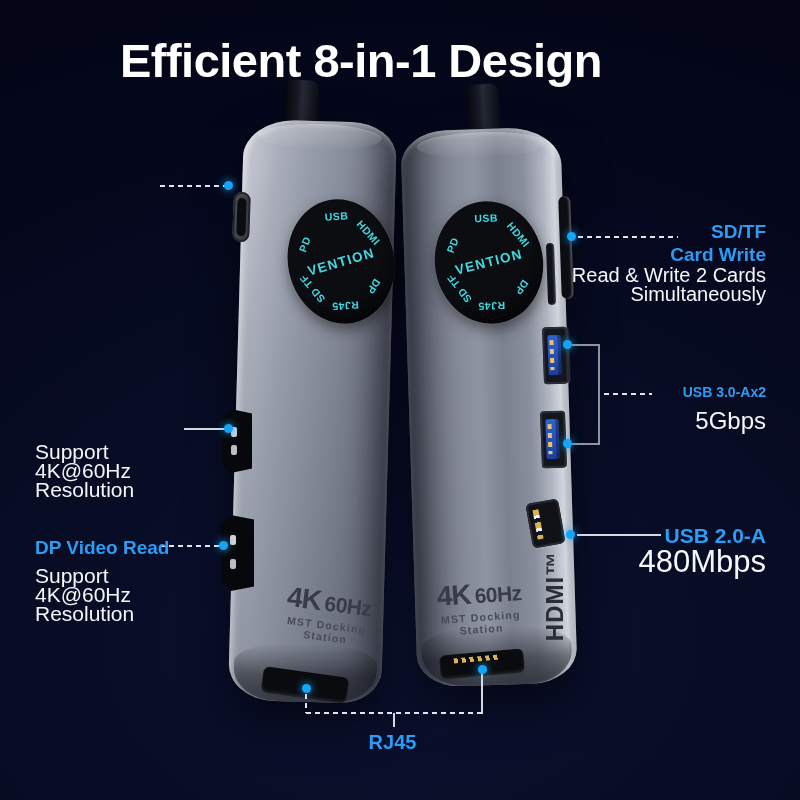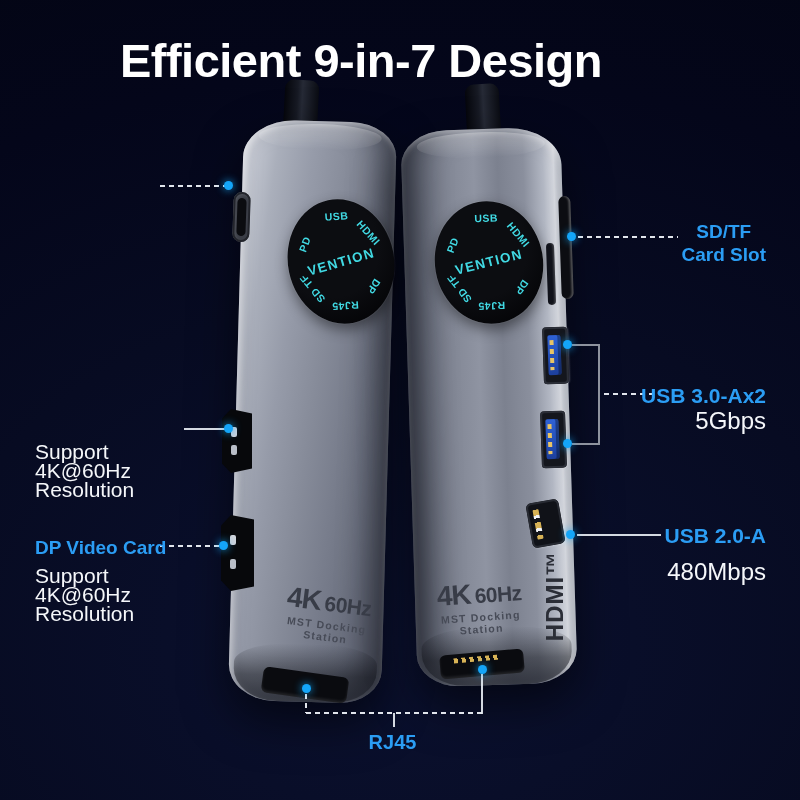--- a/index.html
+++ b/index.html
@@ -125,38 +125,38 @@
   }
   .rj45-slot{ position:absolute; background:#0a0b0f; border-radius:6px; z-index:4;
     box-shadow:inset 0 -2px 3px rgba(255,255,255,.1);}
   .rj45-l{ left:262px; top:672px; width:86px; height:26px; transform:rotate(8deg); }
   .rj45-r{ left:440px; top:652px; width:84px; height:24px; transform:rotate(-5deg); }
   .rj45-r::before{ content:''; position:absolute; left:14px; top:4px; width:46px; height:5px;
     background:repeating-linear-gradient(90deg,#d8b356 0 4px, transparent 4px 8px); }
   
   .blue{ position:absolute; color:#2b9df4; font-weight:600; z-index:6; }
   .white{ position:absolute; color:#f5f7fa; z-index:6; }
-  .r-align{ text-align:center; right:34px; }
+  .r-align{ text-align:right; right:34px; }
   
   .dot{ position:absolute; width:9px; height:9px; border-radius:50%; background:#14a5f8;
     box-shadow:0 0 8px rgba(20,165,248,.95); z-index:7; }
   .dash-h{ position:absolute; height:2px; z-index:5;
     background:repeating-linear-gradient(90deg, rgba(237,241,247,.95) 0 5px, transparent 5px 9px); }
   .dash-v{ position:absolute; width:2px; z-index:5;
     background:repeating-linear-gradient(180deg, rgba(237,241,247,.95) 0 5px, transparent 5px 9px); }
   .solid-h{ position:absolute; height:2px; background:rgba(230,235,242,.92); z-index:5; }
   .solid-v{ position:absolute; width:2px; background:rgba(230,235,242,.92); z-index:5; }
   .bracket{ position:absolute; background:#8e939e; z-index:5; }
 </style>
 </head>
 <body>
 
 <div class="stage">
 
-  <div class="title">Efficient 9-in-7 Design</div>
+  <div class="title">Efficient 8-in-1 Design</div>
 
   <div class="cable cable-l"></div>
   <div class="cable cable-r"></div>
 
   <div class="device body-l"></div>
   <div class="badge badge-l">
     <span style="left:58px;top:17px;transform:translate(-50%,-50%) rotate(8deg);">USB</span>
     <span style="left:86px;top:40px;transform:translate(-50%,-50%) rotate(60deg);">HDMI</span>
     <span style="left:80px;top:94px;transform:translate(-50%,-50%) rotate(135deg);">DP</span>
     <span style="left:48px;top:107px;transform:translate(-50%,-50%) rotate(188deg);">RJ45</span>
@@ -211,47 +211,51 @@
   <div class="dot" style="left:224px;top:181px;"></div>
 
   <div class="white" style="left:35px;top:442px;font-size:21px;line-height:19px;">
     <div>Support</div>
     <div>4K@60Hz</div>
     <div>Resolution</div>
   </div>
   <div class="solid-h" style="left:184px;top:428px;width:44px;"></div>
   <div class="dot" style="left:224px;top:424px;"></div>
 
-  <div class="blue" style="left:35px;top:537px;font-size:19px;">DP Video Card</div>
+  <div class="blue" style="left:35px;top:537px;font-size:19px;">DP Video Read</div>
   <div class="white" style="left:35px;top:566px;font-size:21px;line-height:19px;">
     <div>Support</div>
     <div>4K@60Hz</div>
     <div>Resolution</div>
   </div>
   <div class="dash-h" style="left:160px;top:545px;width:62px;"></div>
   <div class="dot" style="left:219px;top:541px;"></div>
 
   <div class="blue r-align" style="top:220px;font-size:19px;line-height:23px;">
     <div>SD/TF</div>
-    <div>Card Slot</div>
+    <div>Card Write</div>
+  </div>
+  <div class="white r-align" style="top:266px;font-size:20px;line-height:19px;">
+    <div>Read &amp; Write 2 Cards</div>
+    <div>Simultaneously</div>
   </div>
   <div class="dash-h" style="left:578px;top:236px;width:100px;"></div>
   <div class="dot" style="left:567px;top:232px;"></div>
 
-  <div class="blue r-align" style="top:384px;font-size:21px;margin-left:16px;">USB 3.0-Ax2</div>
+  <div class="blue r-align" style="top:384px;font-size:14px;margin-left:16px;">USB 3.0-Ax2</div>
   <div class="white r-align" style="top:407px;font-size:24px;">5Gbps</div>
   <div class="bracket" style="left:572px;top:344px;width:28px;height:2px;"></div>
   <div class="bracket" style="left:598px;top:344px;width:2px;height:101px;"></div>
   <div class="bracket" style="left:572px;top:443px;width:28px;height:2px;"></div>
   <div class="dash-h" style="left:604px;top:393px;width:48px;"></div>
   <div class="dot" style="left:563px;top:340px;"></div>
   <div class="dot" style="left:563px;top:439px;"></div>
 
   <div class="blue r-align" style="top:524px;font-size:21px;">USB 2.0-A</div>
-  <div class="white r-align" style="top:558px;font-size:24px;">480Mbps</div>
+  <div class="white r-align" style="top:544px;font-size:31px;">480Mbps</div>
   <div class="solid-h" style="left:577px;top:534px;width:84px;"></div>
   <div class="dot" style="left:566px;top:530px;"></div>
 
   <div class="dot" style="left:302px;top:684px;"></div>
   <div class="dot" style="left:478px;top:665px;"></div>
   <div class="dash-v" style="left:305px;top:694px;height:19px;"></div>
   <div class="dash-h" style="left:306px;top:712px;width:177px;"></div>
   <div class="solid-v" style="left:481px;top:674px;height:40px;"></div>
   <div class="solid-v" style="left:393px;top:713px;height:14px;"></div>
   <div class="blue" style="left:315px;top:731px;width:155px;text-align:center;font-size:20px;">RJ45</div>

